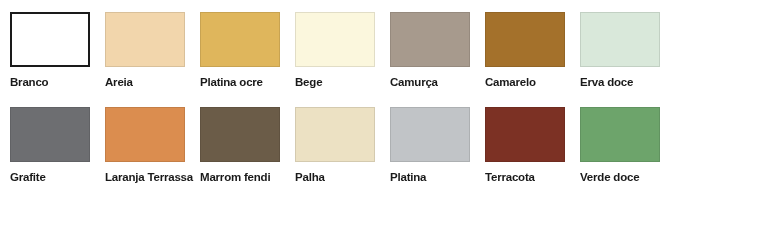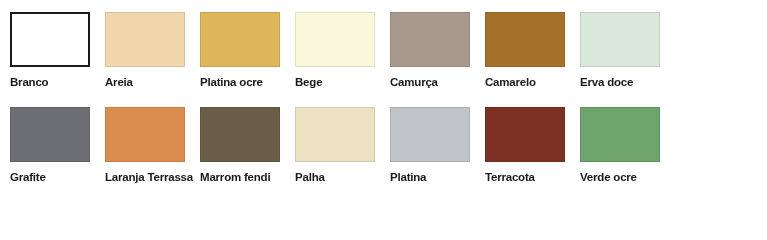--- a/index.html
+++ b/index.html
@@ -122,16 +122,16 @@
       <div class="swatch-cell">
         <div class="swatch-chip hairline" style="background-color: rgb(193, 196, 199);"></div>
         <div class="swatch-label" style="color: rgb(26, 26, 26);">Platina</div>
       </div>
       <div class="swatch-cell">
         <div class="swatch-chip hairline" style="background-color: rgb(124, 49, 36);"></div>
         <div class="swatch-label" style="color: rgb(26, 26, 26);">Terracota</div>
       </div>
       <div class="swatch-cell">
         <div class="swatch-chip hairline" style="background-color: rgb(109, 164, 107);"></div>
-        <div class="swatch-label" style="color: rgb(26, 26, 26);">Verde ocre</div>
+        <div class="swatch-label" style="color: rgb(26, 26, 26);">Verde doce</div>
       </div>
     </div>
   </div>
 
 </body></html>

